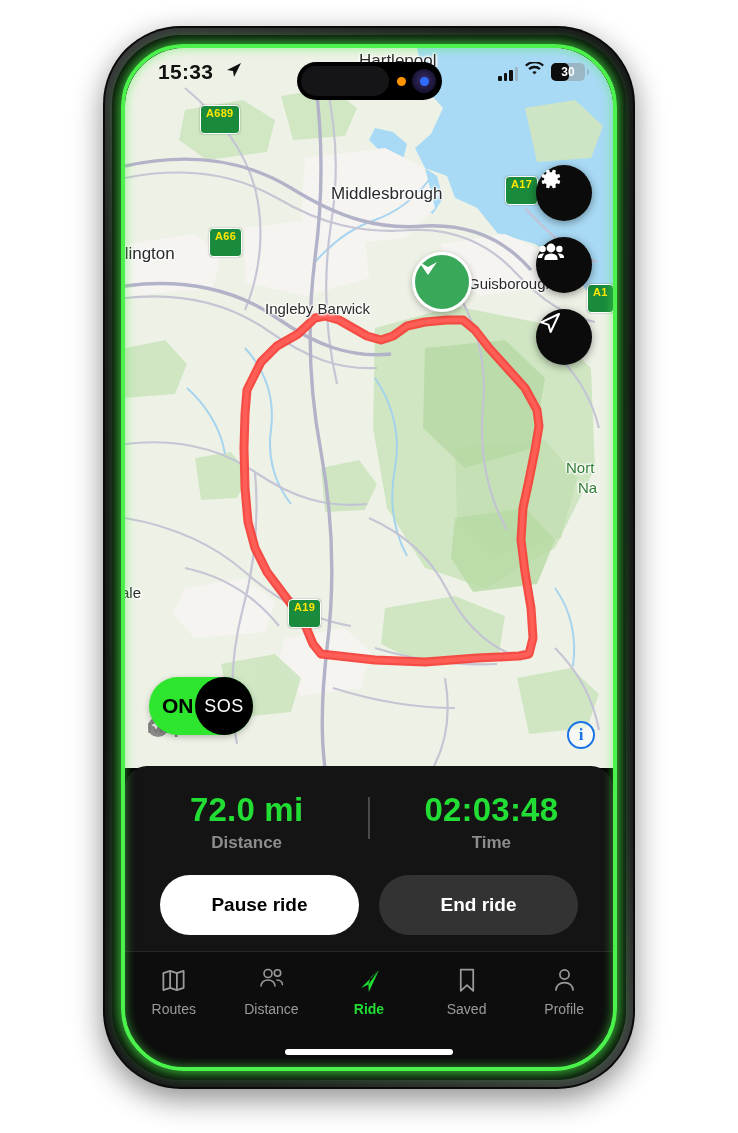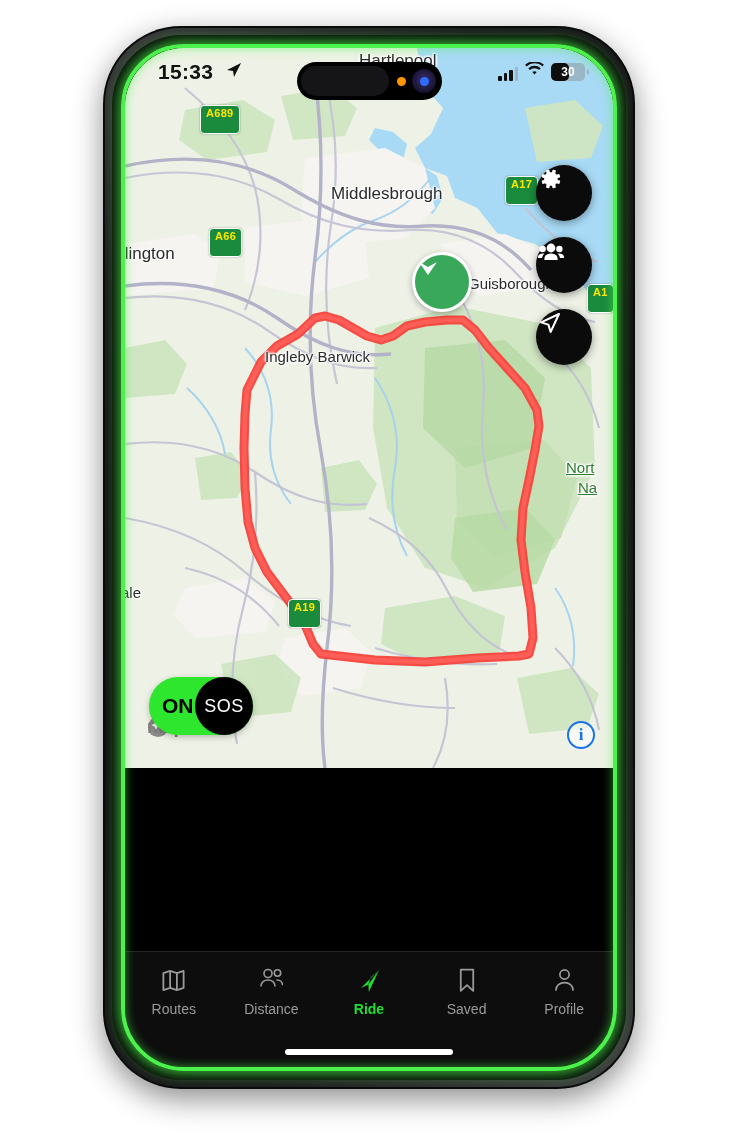--- a/index.html
+++ b/index.html
@@ -55,21 +55,21 @@
   .map-label{
     position:absolute;
     font-family:"Liberation Sans", sans-serif;
     color:#2b2b2b;
     white-space:nowrap;
     text-shadow:0 0 3px #fff,0 0 3px #fff,0 0 3px #fff,0 0 2px #fff,1px 1px 2px #fff,-1px -1px 2px #fff;
     pointer-events:none;
   }
   .lbl-city{ font-size:17px; }
   .lbl-town{ font-size:15px; }
-  .lbl-park{ font-size:15px; color:#2e7d32;text-decoration:underline; }
+  .lbl-park{ font-size:15px; color:#2e7d32; }
 
   .shield{
     position:absolute;
     background:#1a8a3c;
     border:1.5px solid #fff;
     border-radius:4px;
     color:#ffe600;
     font-size:11px;
     font-weight:bold;
     padding:1px 5px 14px 5px;
@@ -379,21 +379,21 @@
                    L410,402 L414,378 L412,362
                    L400,340 L382,320 L364,300 L350,282
                    L338,272 L322,272 L300,274 L282,278 L268,288
                    L256,292 L242,288 L228,280 L214,272 L200,268 Z" fill="none" stroke="#ff6159" stroke-width="4.5" stroke-linejoin="round" stroke-linecap="round" opacity="0.9"></path>
         </g>
       </svg>
 
       <div class="map-label lbl-city" style="left:234px; top:3px;">Hartlepool</div>
       <div class="map-label lbl-city" style="left:206px; top:136px;">Middlesbrough</div>
       <div class="map-label lbl-city" style="left:-6px; top:196px;">rlington</div>
-      <div class="map-label lbl-town" style="left:140px; top:252px;margin-top:48px;">Ingleby Barwick</div>
+      <div class="map-label lbl-town" style="left:140px; top:252px;">Ingleby Barwick</div>
       <div class="map-label lbl-town" style="left:343px; top:227px;">Guisborough</div>
       <div class="map-label lbl-town" style="left:-4px; top:536px;">ale</div>
       <div class="map-label lbl-park" style="left:441px; top:411px;">Nort</div>
       <div class="map-label lbl-park" style="left:453px; top:431px;">Na</div>
 
       <div class="shield" style="left:75px; top:57px;">A689</div>
       <div class="shield" style="left:76px; top:180px;margin-left:8px;">A66</div>
       <div class="shield" style="left:163px; top:551px;">A19</div>
       <div class="shield" style="left:380px; top:128px;">A17</div>
       <div class="shield" style="left:462px; top:236px;">A1</div>
@@ -477,20 +477,38 @@
           </svg>
         </span>
         <span class="batt">
           <span class="batt-fill"></span>
           <span class="batt-num">30</span>
           <span class="batt-tip"></span>
         </span>
       </div>
     </div>
 
+    <div class="panel">
+      <div class="stats">
+        <div class="stat">
+          <div class="stat-val">72.0 mi</div>
+          <div class="stat-lbl">Distance</div>
+        </div>
+        <div class="stat-div"></div>
+        <div class="stat">
+          <div class="stat-val">02:03:48</div>
+          <div class="stat-lbl">Time</div>
+        </div>
+      </div>
+
+      <div class="actions">
+        <button class="btn btn-pause">Pause ride</button>
+        <button class="btn btn-end">End ride</button>
+      </div>
+    </div>
 
     <div class="tabbar">
 
       <div class="tab">
         <span class="tab-ico">
           <svg width="27" height="27" viewBox="0 0 24 24">
             <path d="M3 5.5 L9 3.5 L15 5.5 L21 3.5 L21 18.5 L15 20.5 L9 18.5 L3 20.5 Z" fill="none" stroke="#9a9a9a" stroke-width="1.6" stroke-linejoin="round"></path>
             <path d="M9 3.5 L9 18.5 M15 5.5 L15 20.5" stroke="#9a9a9a" stroke-width="1.6"></path>
           </svg>
         </span>

